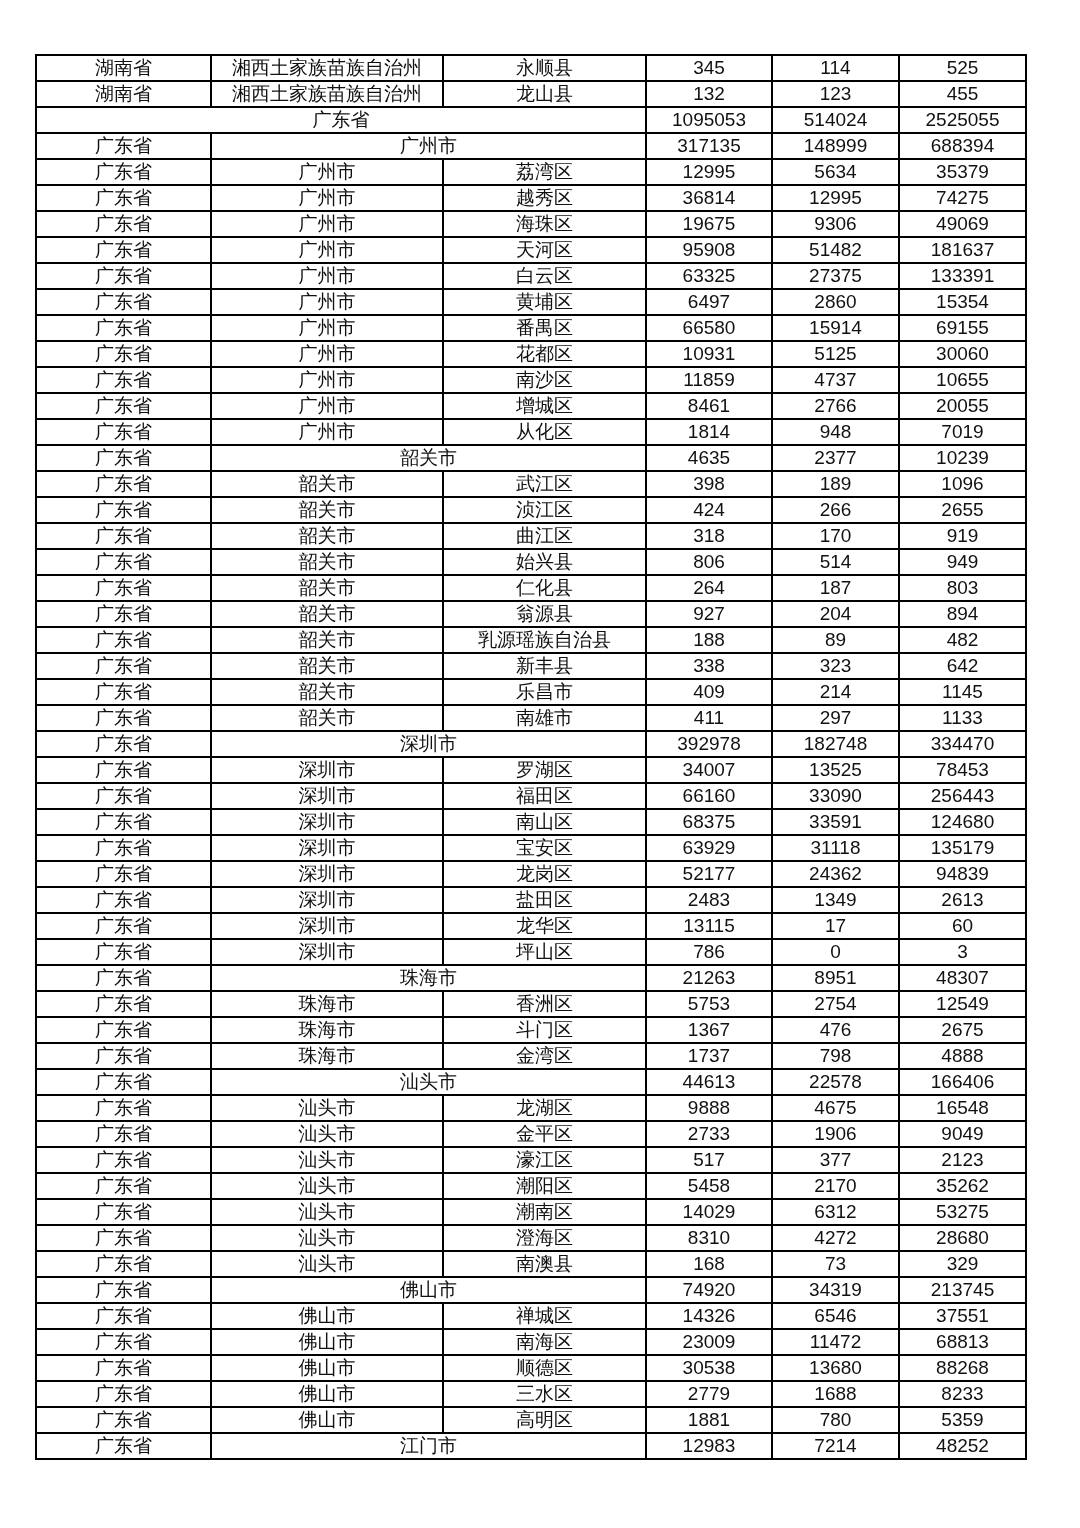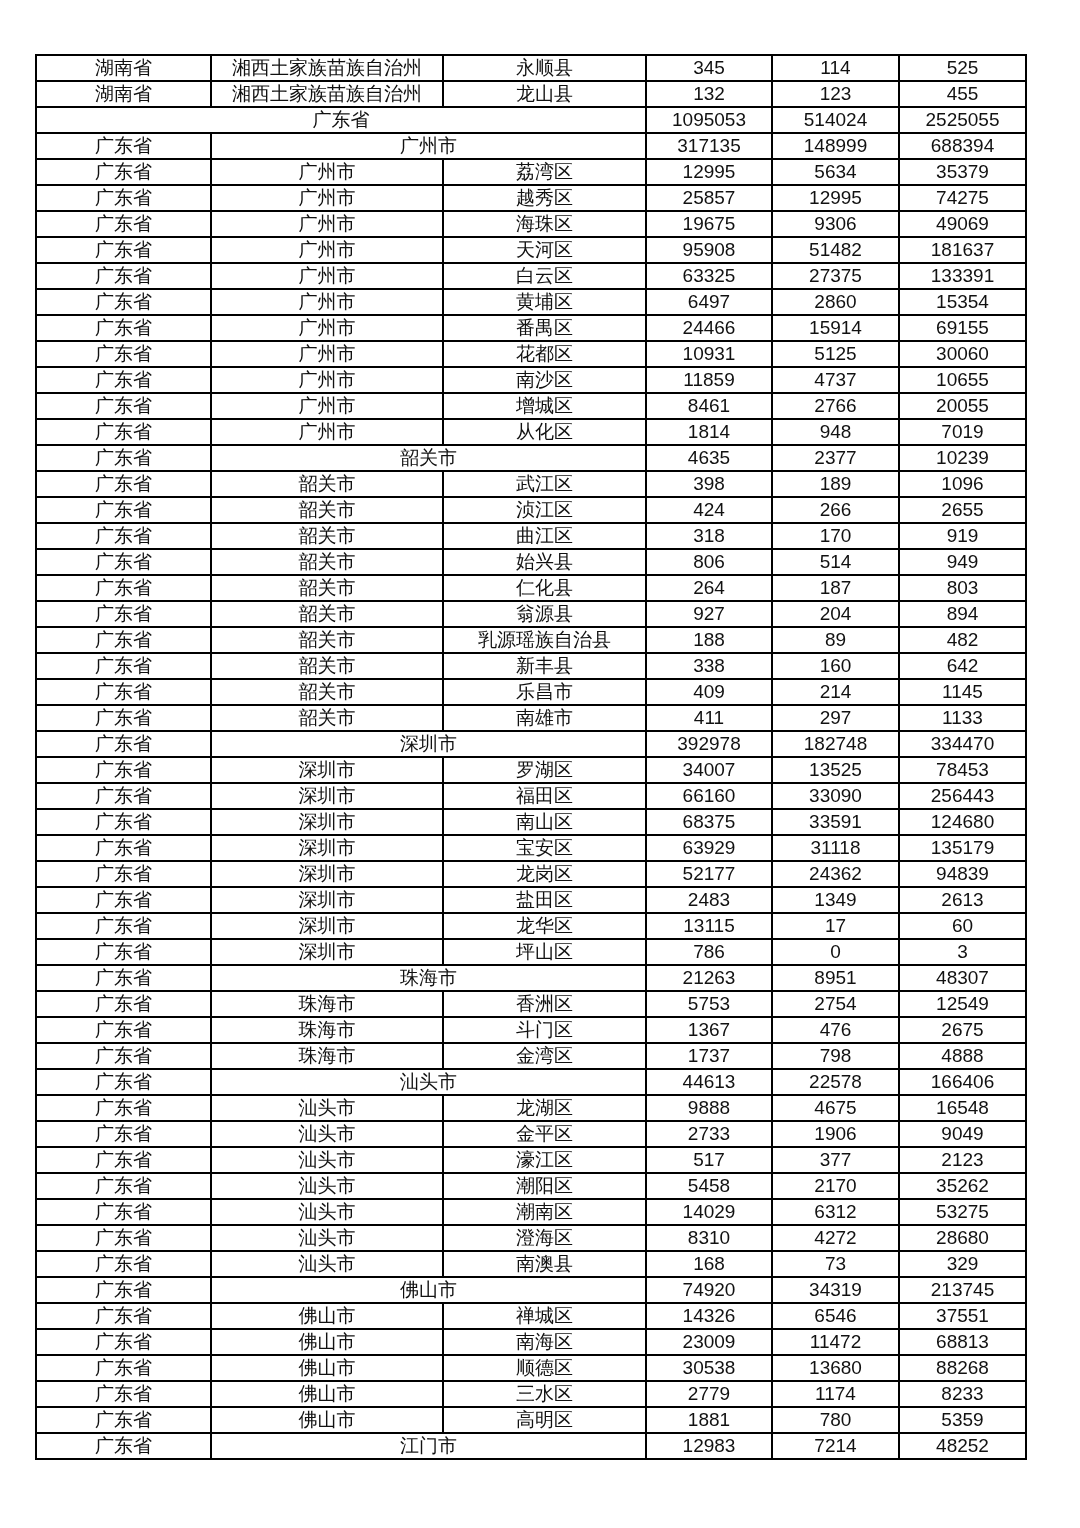--- a/index.html
+++ b/index.html
@@ -85,21 +85,21 @@
           <td>广州市</td>
           <td>荔湾区</td>
           <td>12995</td>
           <td>5634</td>
           <td>35379</td>
         </tr>
         <tr>
           <td>广东省</td>
           <td>广州市</td>
           <td>越秀区</td>
-          <td>25857</td>
+          <td>36814</td>
           <td>12995</td>
           <td>74275</td>
         </tr>
         <tr>
           <td>广东省</td>
           <td>广州市</td>
           <td>海珠区</td>
           <td>19675</td>
           <td>9306</td>
           <td>49069</td>
@@ -125,21 +125,21 @@
           <td>广州市</td>
           <td>黄埔区</td>
           <td>6497</td>
           <td>2860</td>
           <td>15354</td>
         </tr>
         <tr>
           <td>广东省</td>
           <td>广州市</td>
           <td>番禺区</td>
-          <td>24466</td>
+          <td>66580</td>
           <td>15914</td>
           <td>69155</td>
         </tr>
         <tr>
           <td>广东省</td>
           <td>广州市</td>
           <td>花都区</td>
           <td>10931</td>
           <td>5125</td>
           <td>30060</td>
@@ -229,21 +229,21 @@
           <td>乳源瑶族自治县</td>
           <td>188</td>
           <td>89</td>
           <td>482</td>
         </tr>
         <tr>
           <td>广东省</td>
           <td>韶关市</td>
           <td>新丰县</td>
           <td>338</td>
-          <td>160</td>
+          <td>323</td>
           <td>642</td>
         </tr>
         <tr>
           <td>广东省</td>
           <td>韶关市</td>
           <td>乐昌市</td>
           <td>409</td>
           <td>214</td>
           <td>1145</td>
         </tr>
@@ -449,21 +449,21 @@
           <td>顺德区</td>
           <td>30538</td>
           <td>13680</td>
           <td>88268</td>
         </tr>
         <tr>
           <td>广东省</td>
           <td>佛山市</td>
           <td>三水区</td>
           <td>2779</td>
-          <td>1174</td>
+          <td>1688</td>
           <td>8233</td>
         </tr>
         <tr>
           <td>广东省</td>
           <td>佛山市</td>
           <td>高明区</td>
           <td>1881</td>
           <td>780</td>
           <td>5359</td>
         </tr>

